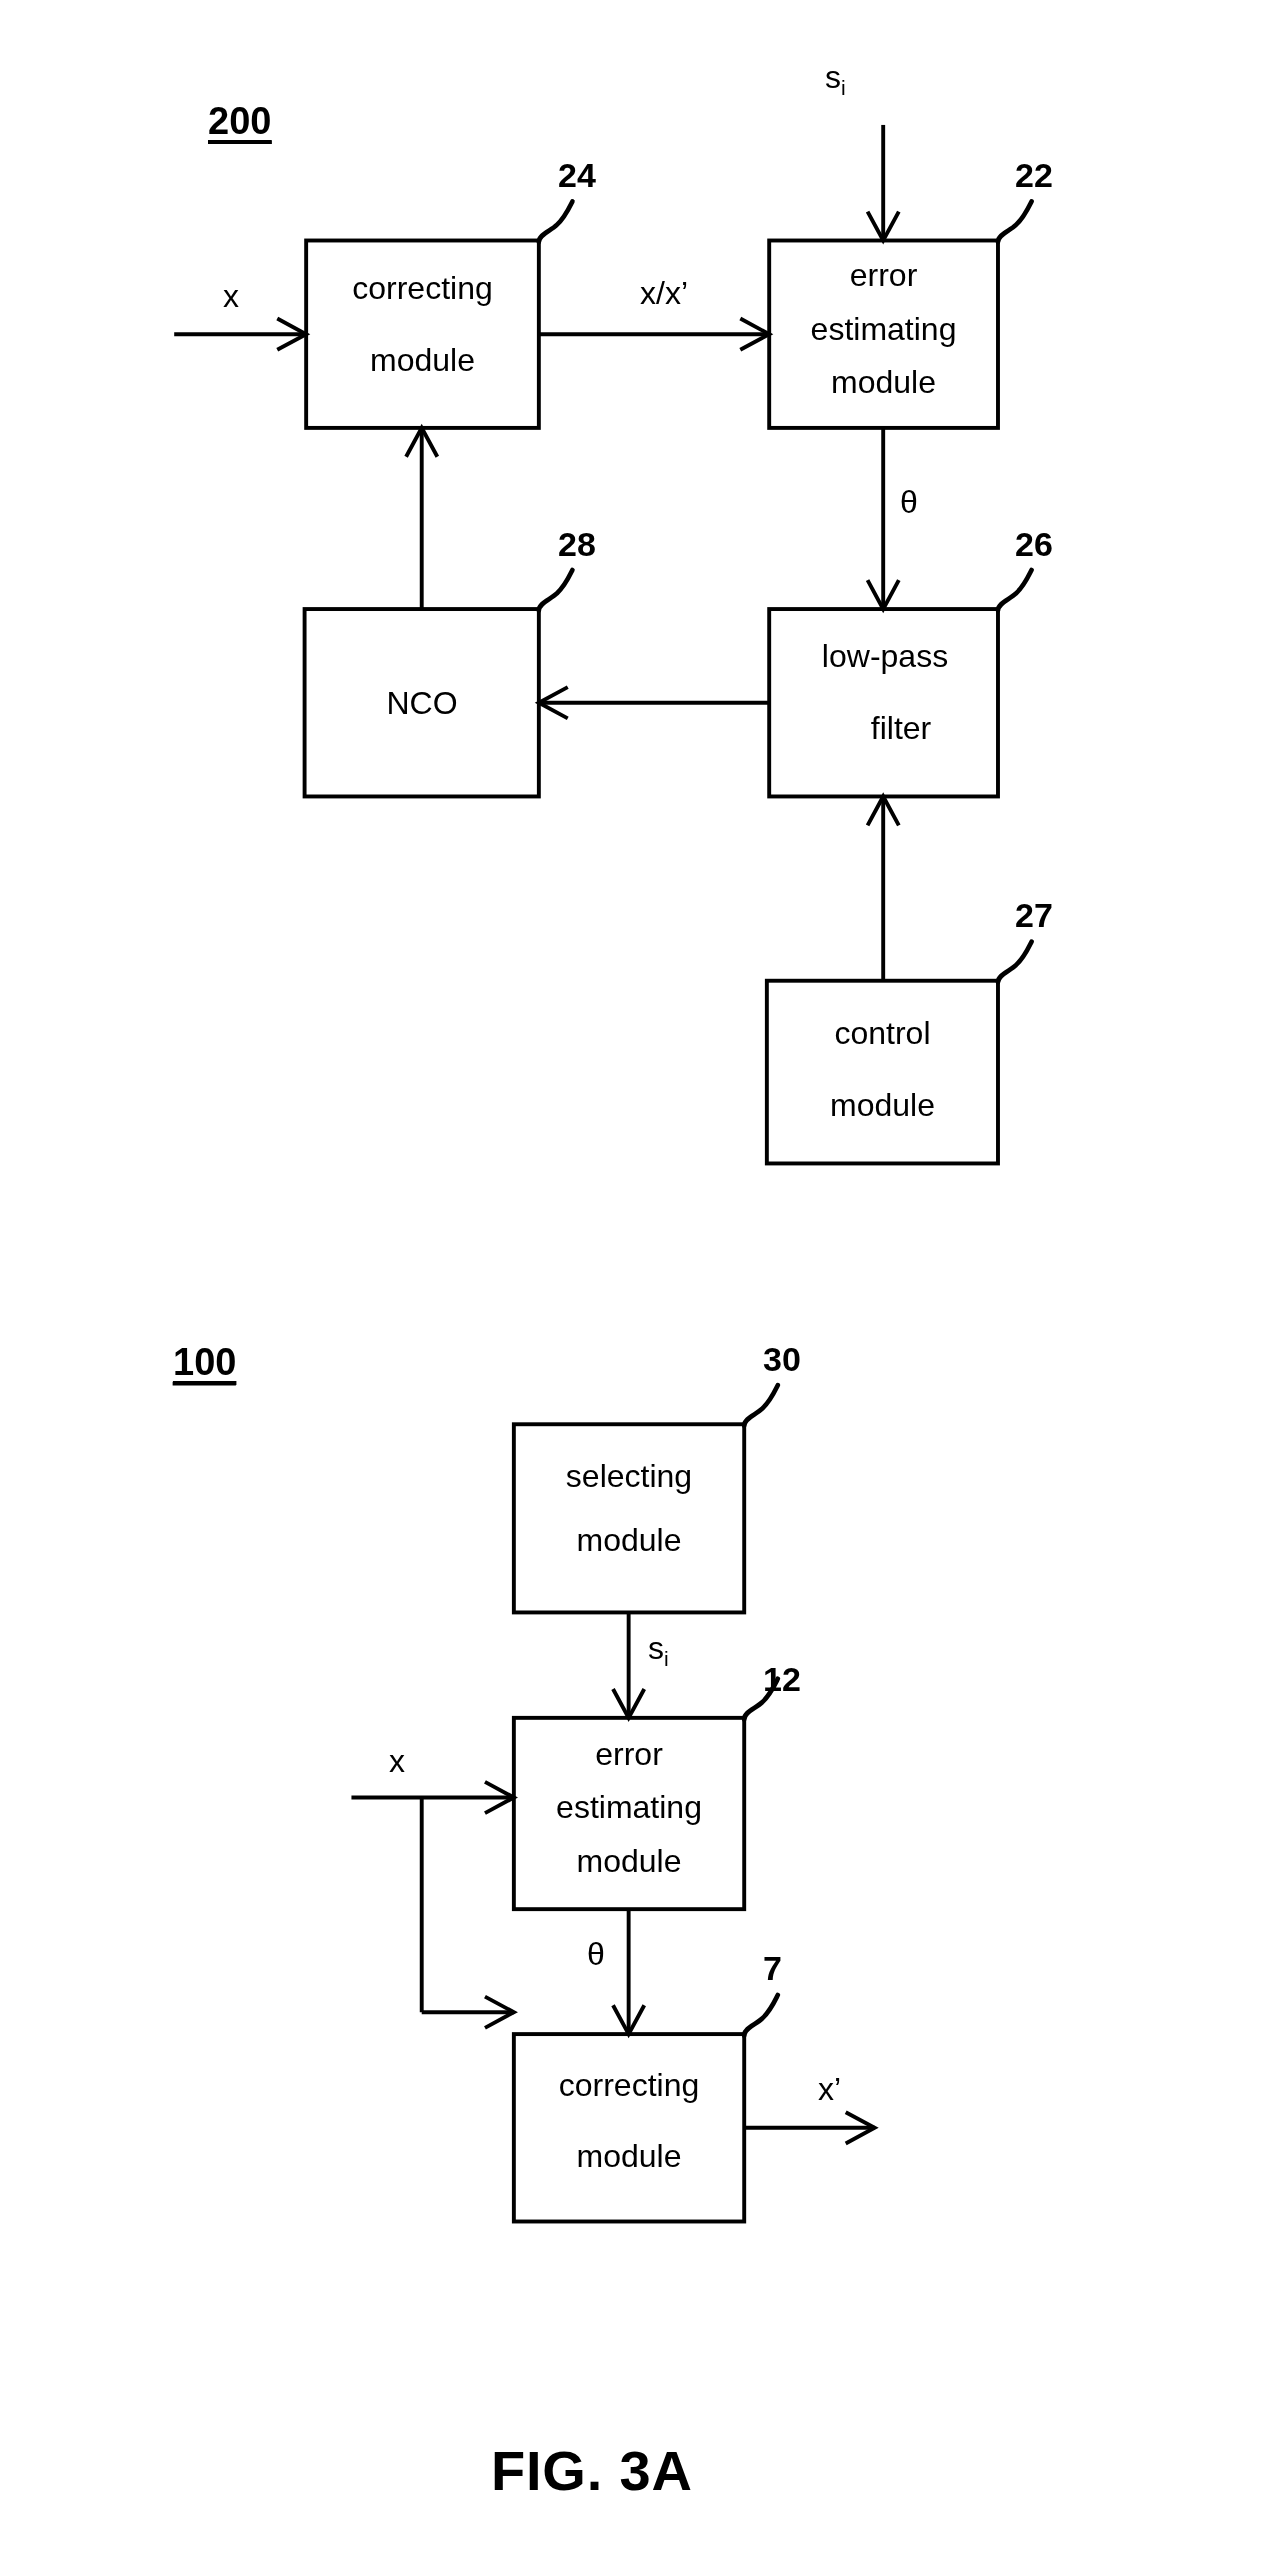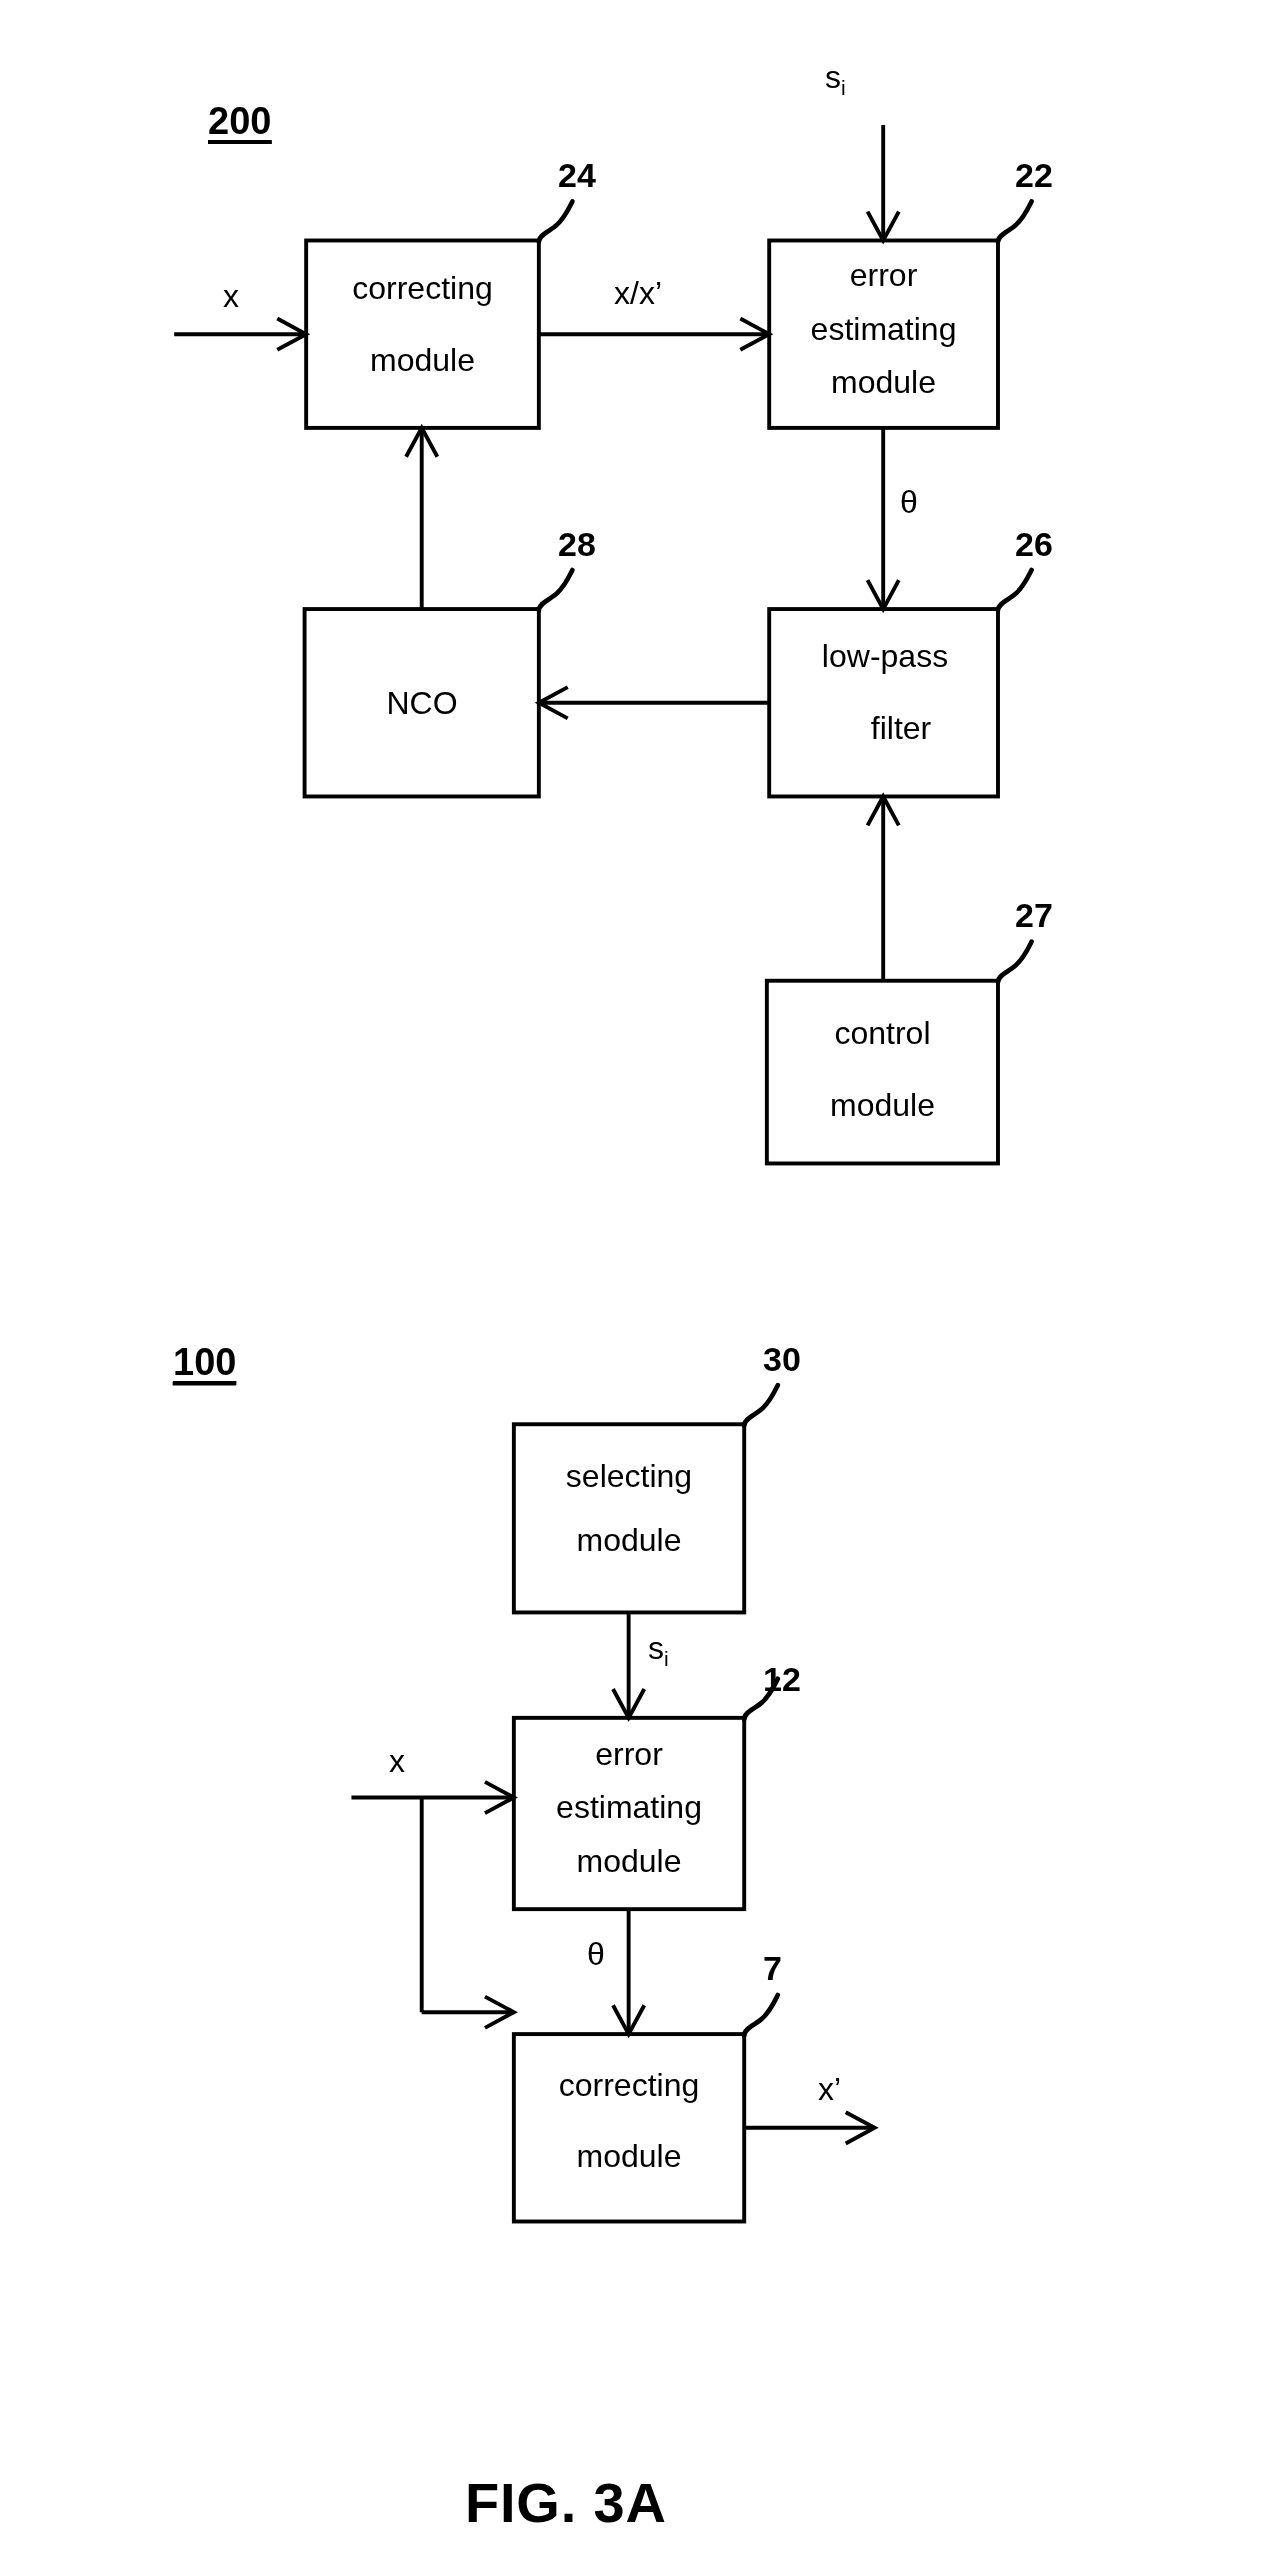--- a/index.html
+++ b/index.html
@@ -199,21 +199,21 @@
   <div class="ref-num" style="left:1015px; top:525px;">26</div>
 
   <div class="box-text" style="left:767px; top:1009px; width:231px;">control</div>
   <div class="box-text" style="left:767px; top:1081px; width:231px;">module</div>
   <div class="ref-num" style="left:1015px; top:896px;">27</div>
 
   <div class="sig-label" style="left:223px; top:278px;">x</div>
 
   <div class="sig-label" style="left:825px; top:59px;"><span>s</span><span class="sub">i</span></div>
 
-  <div class="sig-label" style="left:614px; top:275px;">x/x’</div>
+  <div class="sig-label" style="left:640px; top:275px;">x/x’</div>
 
   <div class="sig-label" style="left:900px; top:484px;">θ</div>
 
 
   <div class="fig-num" style="left:173px; top:1341px;">100</div>
 
   <div class="box-text" style="left:514px; top:1452px; width:230px;">selecting</div>
   <div class="box-text" style="left:514px; top:1516px; width:230px;">module</div>
   <div class="ref-num" style="left:763px; top:1340px;">30</div>
 
@@ -227,16 +227,16 @@
   <div class="ref-num" style="left:763px; top:1949px;">7</div>
 
   <div class="sig-label" style="left:648px; top:1630px;"><span>s</span><span class="sub">i</span></div>
 
   <div class="sig-label" style="left:389px; top:1743px;">x</div>
 
   <div class="sig-label" style="left:587px; top:1936px;">θ</div>
 
   <div class="sig-label" style="left:818px; top:2071px;">x’</div>
 
-  <div class="fig-caption" style="left:465px; top:2438px;margin-top:32px;">FIG. 3A</div>
+  <div class="fig-caption" style="left:491px; top:2438px;">FIG. 3A</div>
 
 </div>
 
 
 </body></html>

